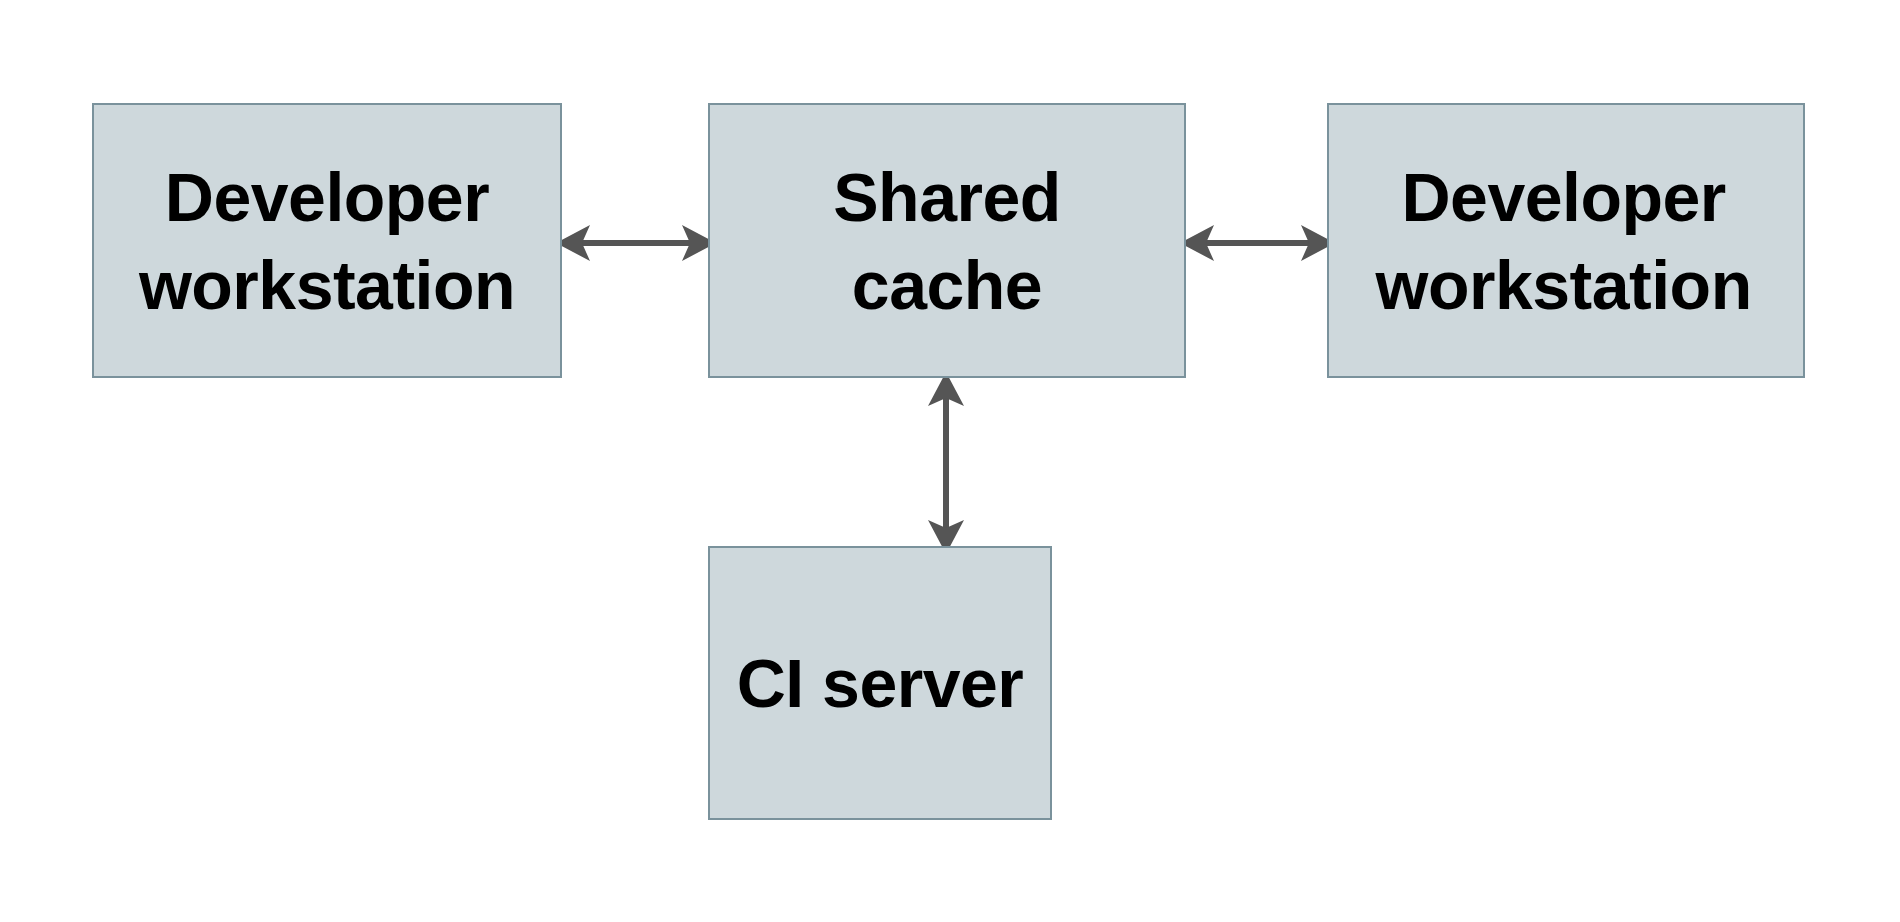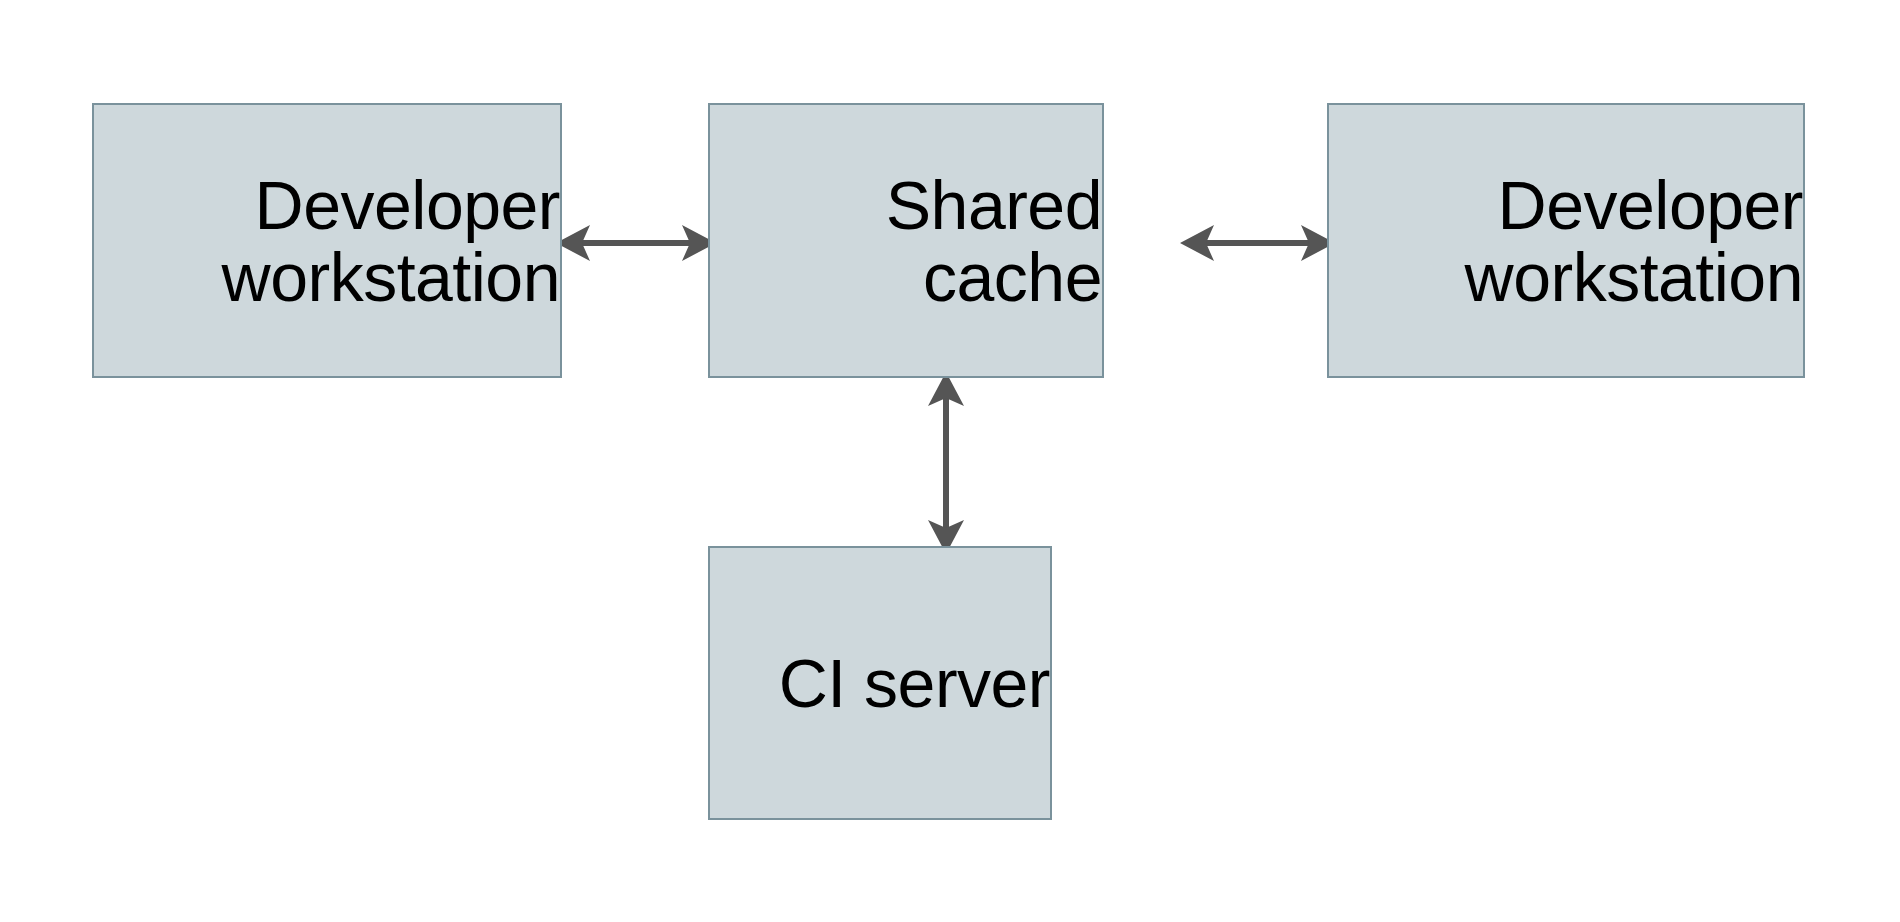--- a/index.html
+++ b/index.html
@@ -30,33 +30,32 @@
     border: 2px solid #7a929c;
     display: flex;
     align-items: center;
     justify-content: center;
     text-align: center;
     z-index: 2;
   }
   .node-label {
     font-family: "Liberation Sans", sans-serif;
     font-size: 68px;
-    line-height: 72px;
+    line-height: 88px;
     color: #000000;
-    font-weight: 400;
+    font-weight: 700;
     letter-spacing: -0.5px;
     white-space: pre-line;
     width: 100%;
     display: block;
-    text-align: right;
   }
 
   
   #node-dev-left   { left: 92px;  top: 103px; width: 470px; height: 275px; }
-  #node-cache      { left: 708px; top: 103px; width: 396px; height: 275px; }
+  #node-cache      { left: 708px; top: 103px; width: 478px; height: 275px; }
   #node-dev-right  { left: 1327px;top: 103px; width: 478px; height: 275px; }
   #node-ci         { left: 708px; top: 546px; width: 344px; height: 274px; }
 
   
   #node-dev-right .node-label { width: 116%; margin-left: -1%; }
   #node-dev-left  .node-label { width: 108%; }
 
   
   .connector {
     position: absolute;

